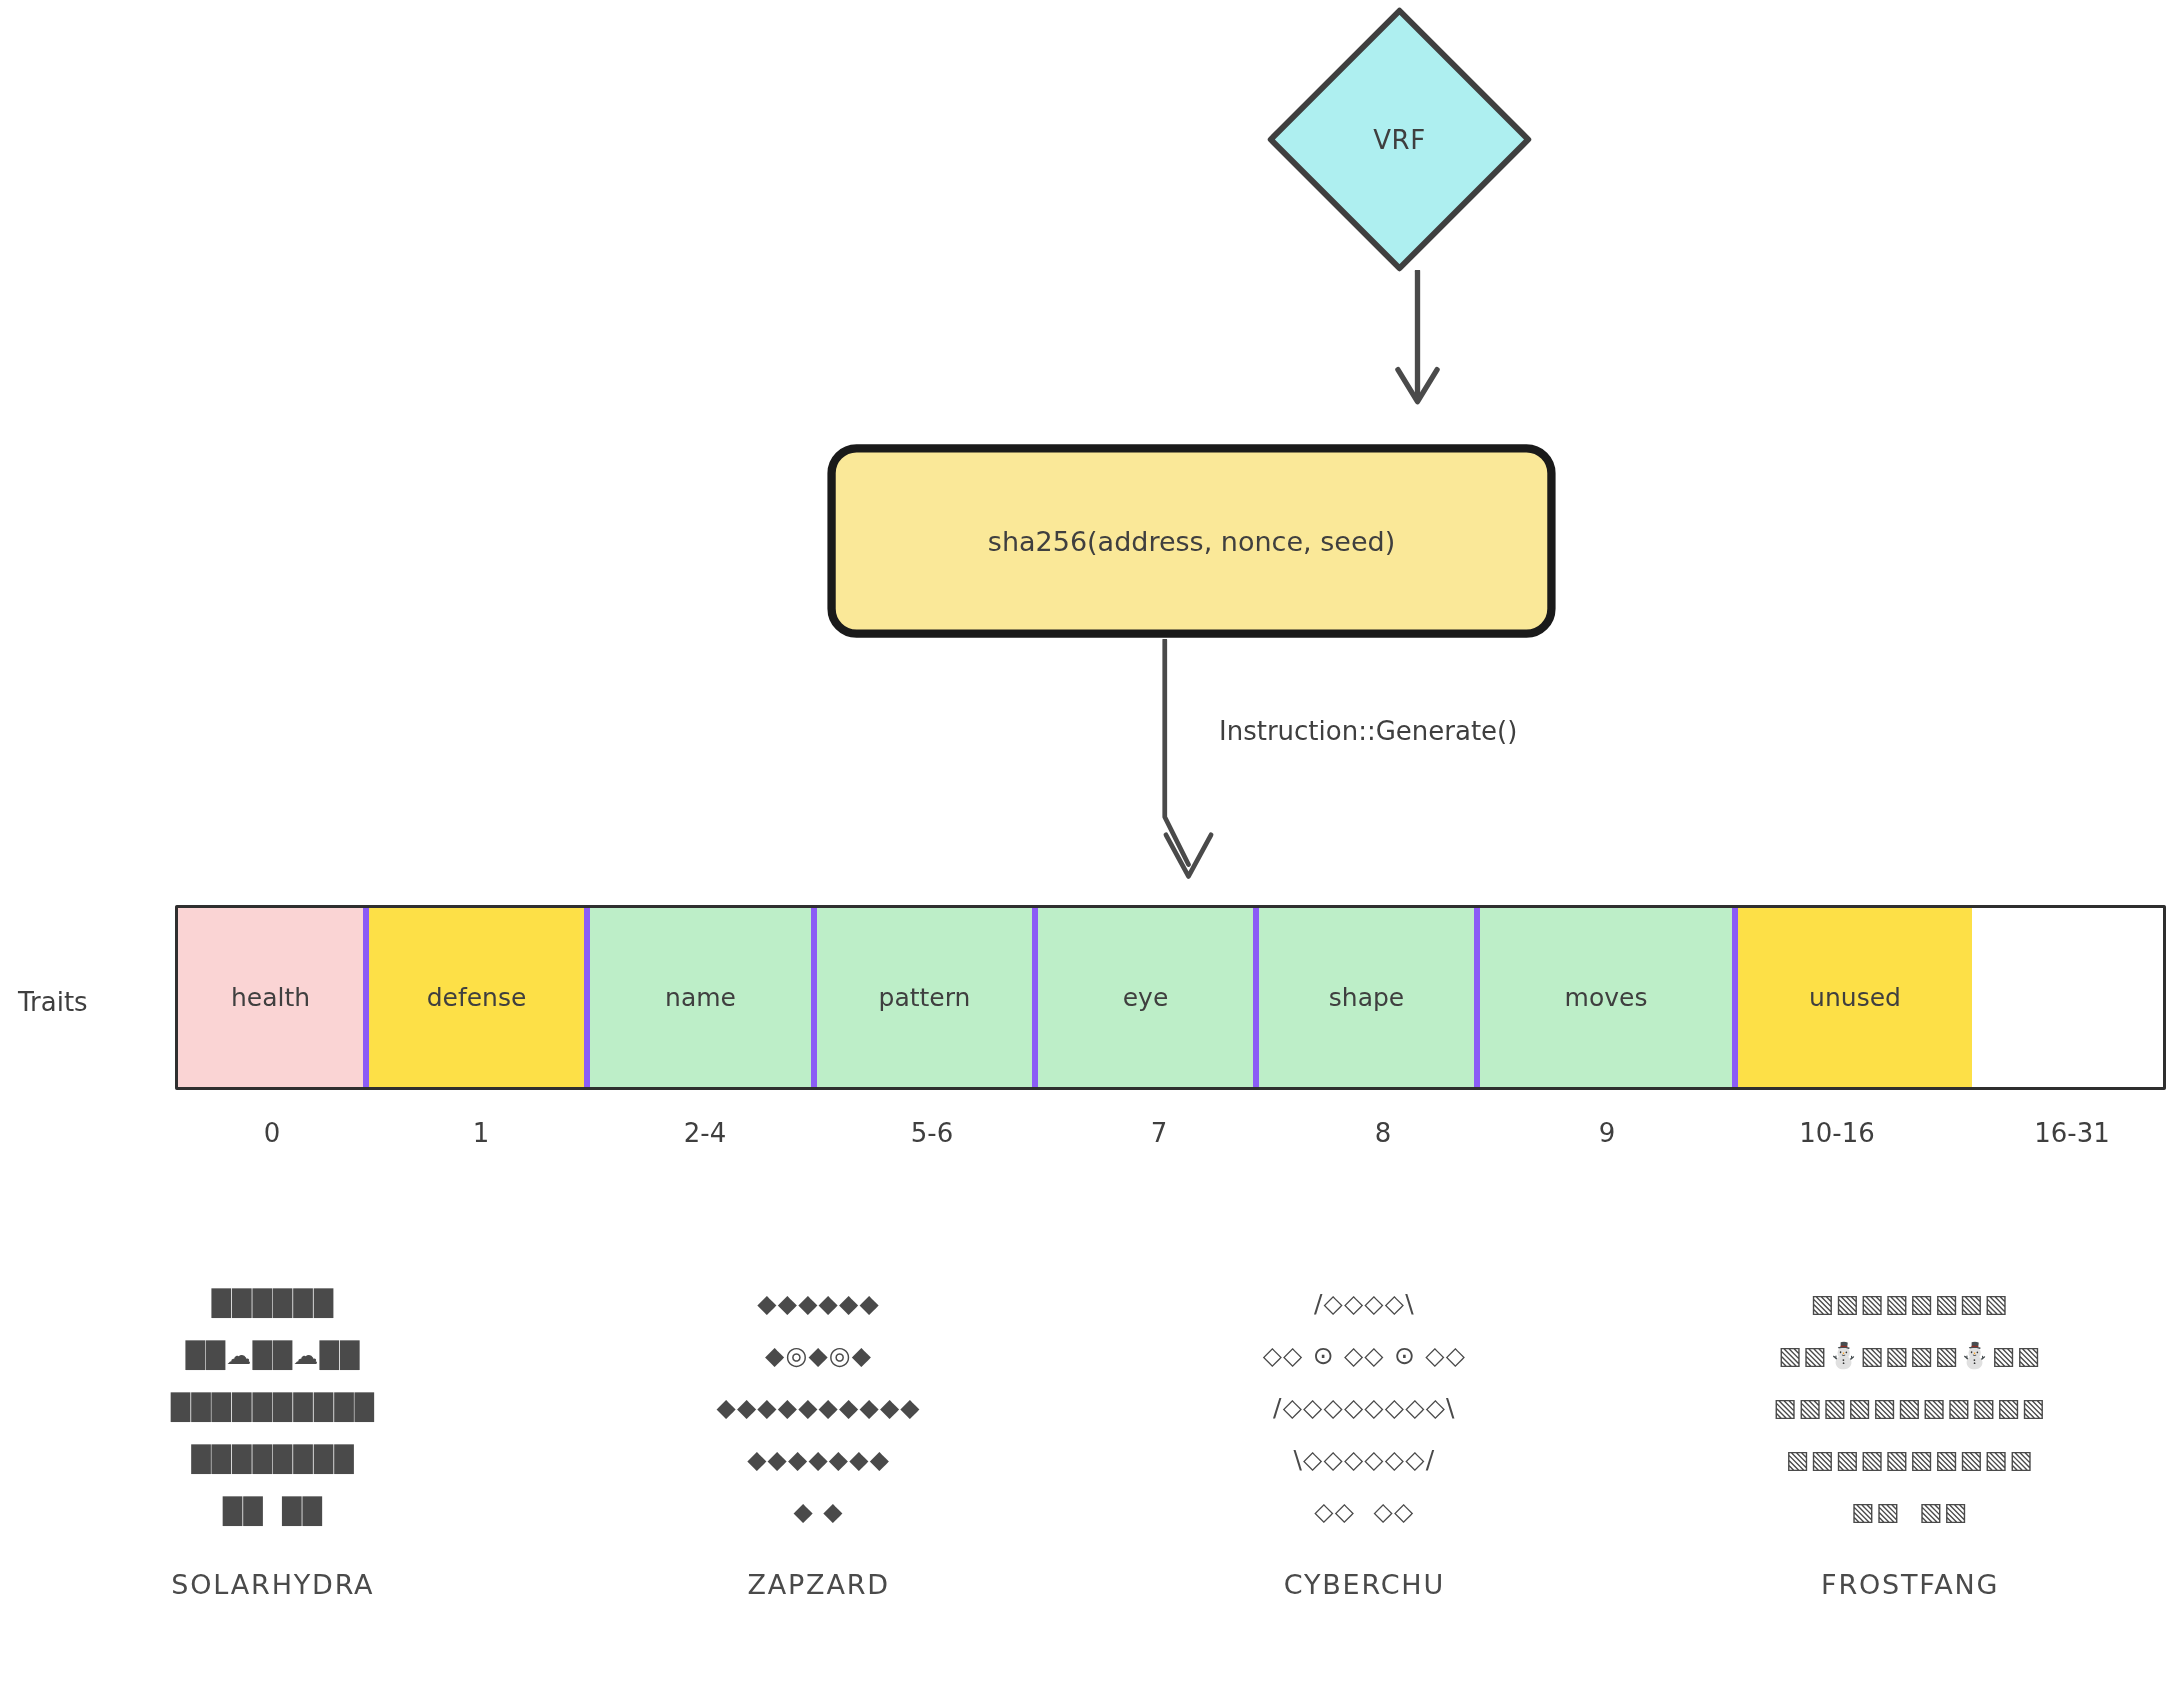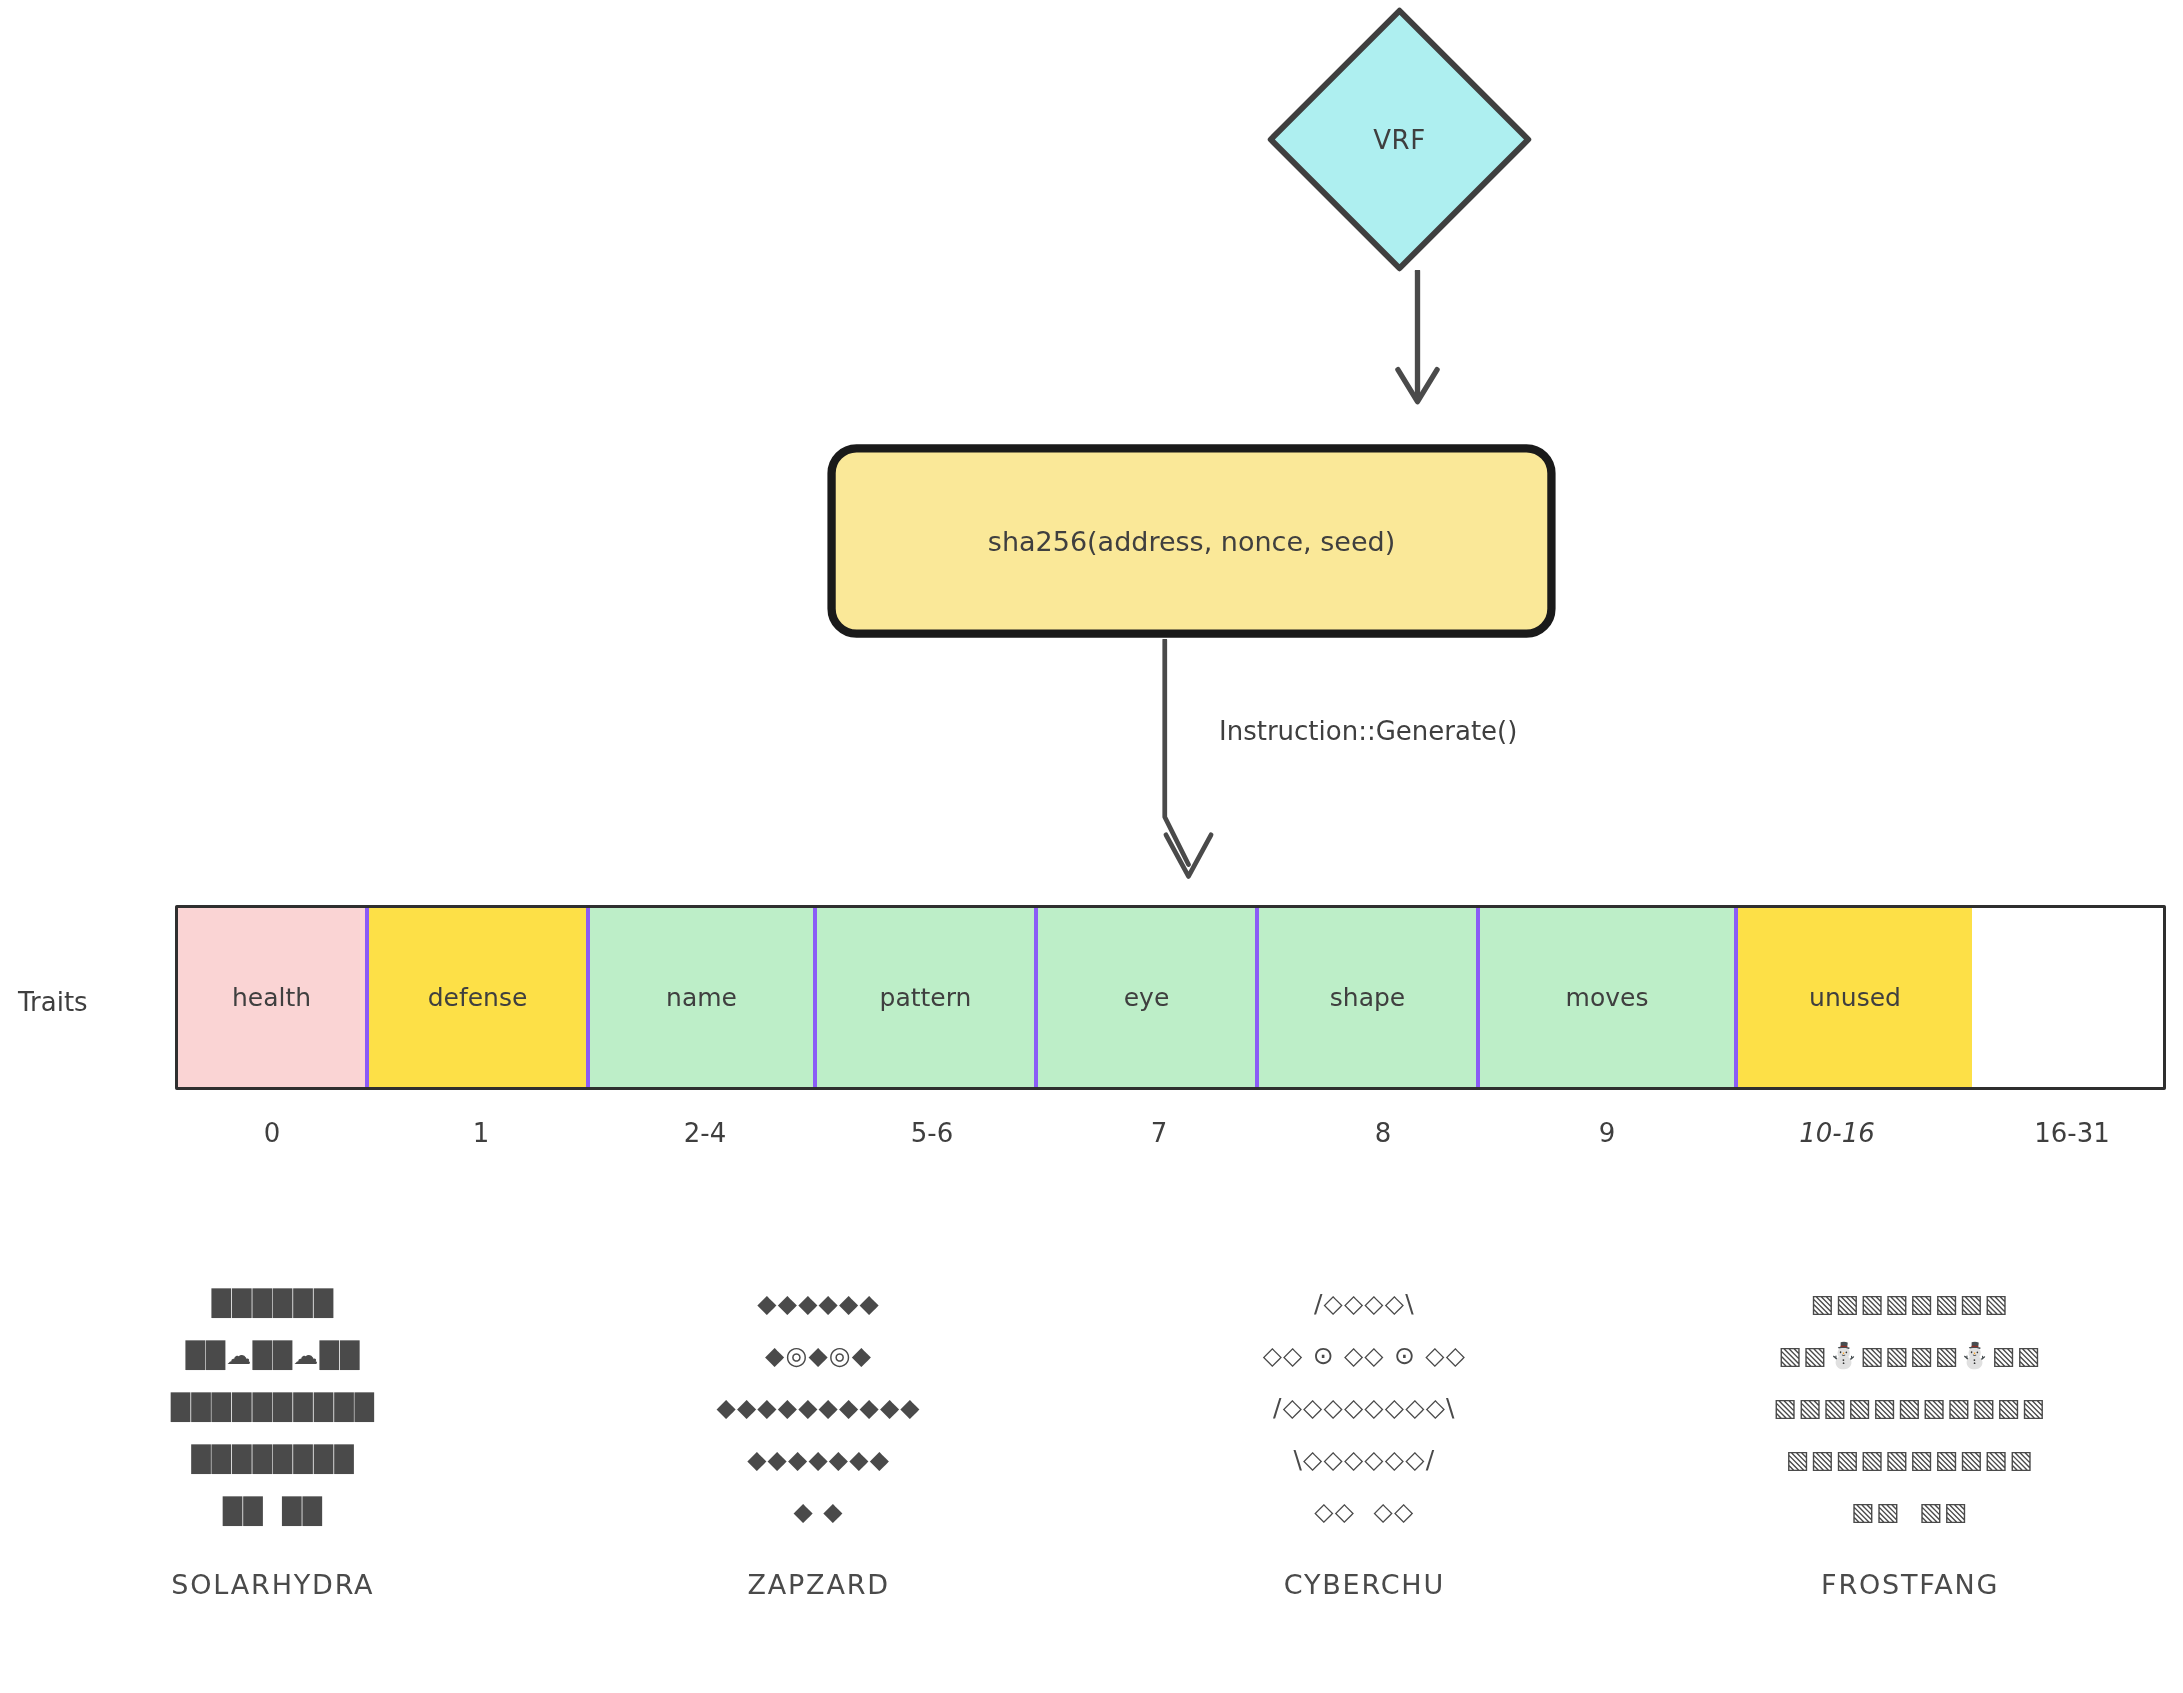--- a/index.html
+++ b/index.html
@@ -101,21 +101,21 @@
     width: 1991px;
     height: 185px;
     display: flex;
     box-sizing: border-box;
     border: 3px solid #2f2f2f;
     border-radius: 1.8px;
   }
   .trait-cell {
     flex: 0 0 auto;
     box-sizing: border-box;
-    border-right: 4px solid #8b5cf6;
+    border-right: 6px solid #8b5cf6;
     display: flex;
     align-items: center;
     justify-content: center;
     font-size: 25px;
     color: #3f3f3f;
     position: relative;
   }
   .trait-cell:last-child { border-right: none; }
 
   #traits-index-row {
@@ -224,21 +224,21 @@
     </div>
   </div>
 <div id="traits-index-row">
     <div class="trait-index" style="width: 194px;">0</div>
     <div class="trait-index" style="width: 224px;">1</div>
     <div class="trait-index" style="width: 224px;">2-4</div>
     <div class="trait-index" style="width: 230px;">5-6</div>
     <div class="trait-index" style="width: 224px;">7</div>
     <div class="trait-index" style="width: 224px;">8</div>
     <div class="trait-index" style="width: 224px;">9</div>
-    <div class="trait-index" style="width: 236px; font-style: italic;">10-16</div>
+    <div class="trait-index" style="width: 236px;">10-16</div>
     <div class="trait-index" style="width: 234px;">16-31</div>
   </div>
 
 <div id="creatures">
     <div class="creature">
       <div class="sprite"><div class="sprite-row">██████</div><div class="sprite-row">██☁██☁██</div><div class="sprite-row">██████████</div><div class="sprite-row">████████</div><div class="sprite-row">██  ██</div></div>
       <div class="creature-name">SOLARHYDRA</div>
     </div>
     <div class="creature">
       <div class="sprite"><div class="sprite-row">◆◆◆◆◆◆</div><div class="sprite-row">◆◎◆◎◆</div><div class="sprite-row">◆◆◆◆◆◆◆◆◆◆</div><div class="sprite-row">◆◆◆◆◆◆◆</div><div class="sprite-row">◆ ◆</div></div>

